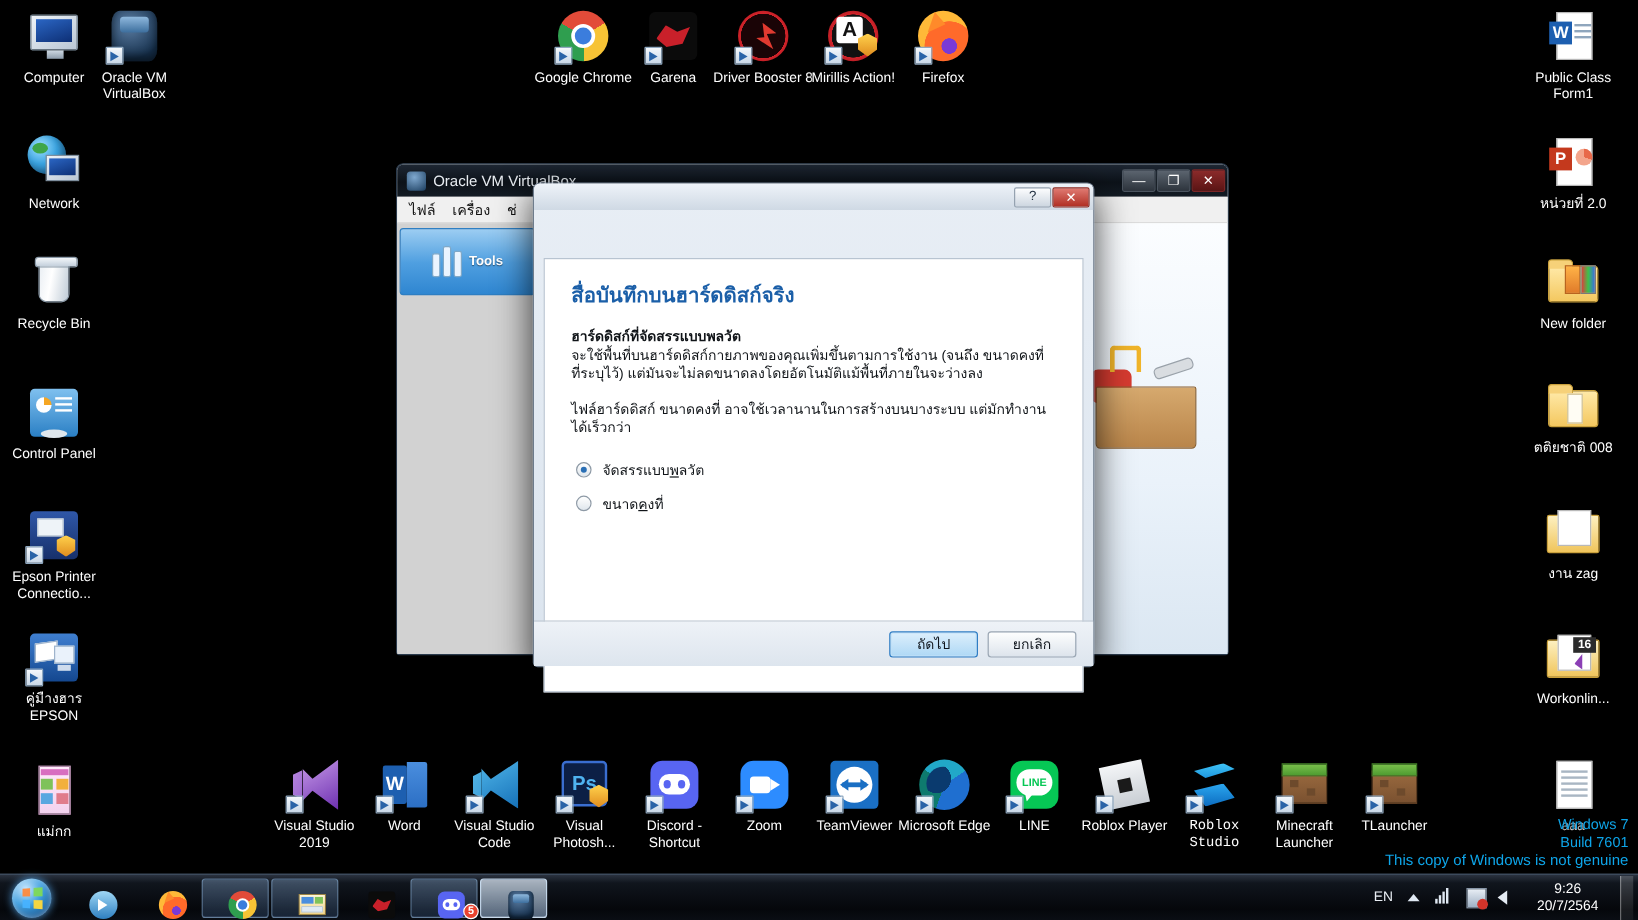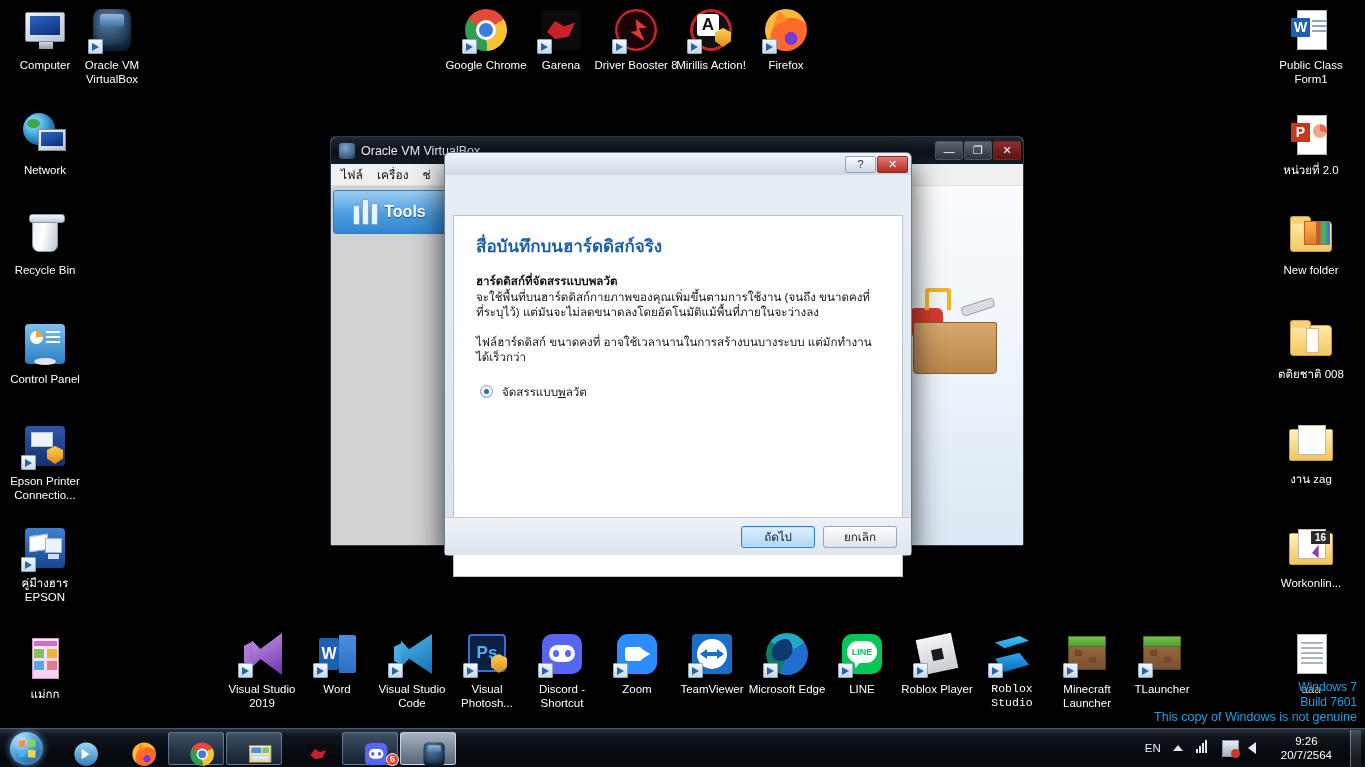--- a/index.html
+++ b/index.html
@@ -168,26 +168,26 @@
     padding: 0 10px; font-size: 12px; color:#111;
     border-bottom: 1px solid #dcdcdc;
   }
   #vbox-body { display:flex; height: calc(100% - 49px); }
   #vbox-sidebar {
     width: 118px; background: #d2d2d2;
     border-right: 1px solid #b4b4b4;
     padding-top: 2px;
   }
   #tools-item {
-    height: 44px; margin: 2px;
+    height: 56px; margin: 2px;
     background: linear-gradient(#9ccdf2,#4f9fe0 52%,#2f86d1);
     border: 1px solid #2e7ec2;
     border-radius: 3px;
     display: flex; align-items: center; justify-content: center; gap: 6px;
-    color: #fff; font-weight: bold; font-size: 16px;
+    color: #fff; font-weight: bold; font-size: 11px;
     text-shadow: 0 1px 1px rgba(0,0,0,.5);
     cursor: pointer;
   }
   .tools-glyph { display:flex; align-items:flex-end; gap:2px; }
   .tools-glyph i { display:block; width:7px; background:#eaf4ff; border:1px solid #7fa8c8; border-radius:2px; }
   #vbox-main {
     flex: 1;
     background: linear-gradient(#fbfdff,#eaf2fa 60%, #dbe7f2);
     position: relative; overflow: hidden;
   }
@@ -724,20 +724,24 @@
       <div class="wiz-text">
         <p><b>ฮาร์ดดิสก์ที่จัดสรรแบบพลวัต</b><br>
            <span>จะใช้พื้นที่บนฮาร์ดดิสก์กายภาพของคุณเพิ่มขึ้นตามการใช้งาน (จนถึง ขนาดคงที่ ที่ระบุไว้) แต่มันจะไม่ลดขนาดลงโดยอัตโนมัติแม้พื้นที่ภายในจะว่างลง</span></p>
         <p>ไฟล์ฮาร์ดดิสก์ ขนาดคงที่ อาจใช้เวลานานในการสร้างบนบางระบบ แต่มักทำงานได้เร็วกว่า</p>
       </div>
       <div class="radios">
         <div class="radio-row">
           <span class="rdo on"></span>
           <span><span>จัดสรรแบบ</span><u>พ</u><span>ลวัต</span></span>
         </div>
+        <div class="radio-row">
+          <span class="rdo"></span>
+          <span><span>ขนาด</span><u>ค</u><span>งที่</span></span>
+        </div>
       </div>
     </div>
     <div id="wiz-footer">
       <span class="dlg-btn default">ถัดไป</span>
       <span class="dlg-btn">ยกเลิก</span>
     </div>
   </div>
 
   <div id="watermark">
     <div>Windows 7</div>

